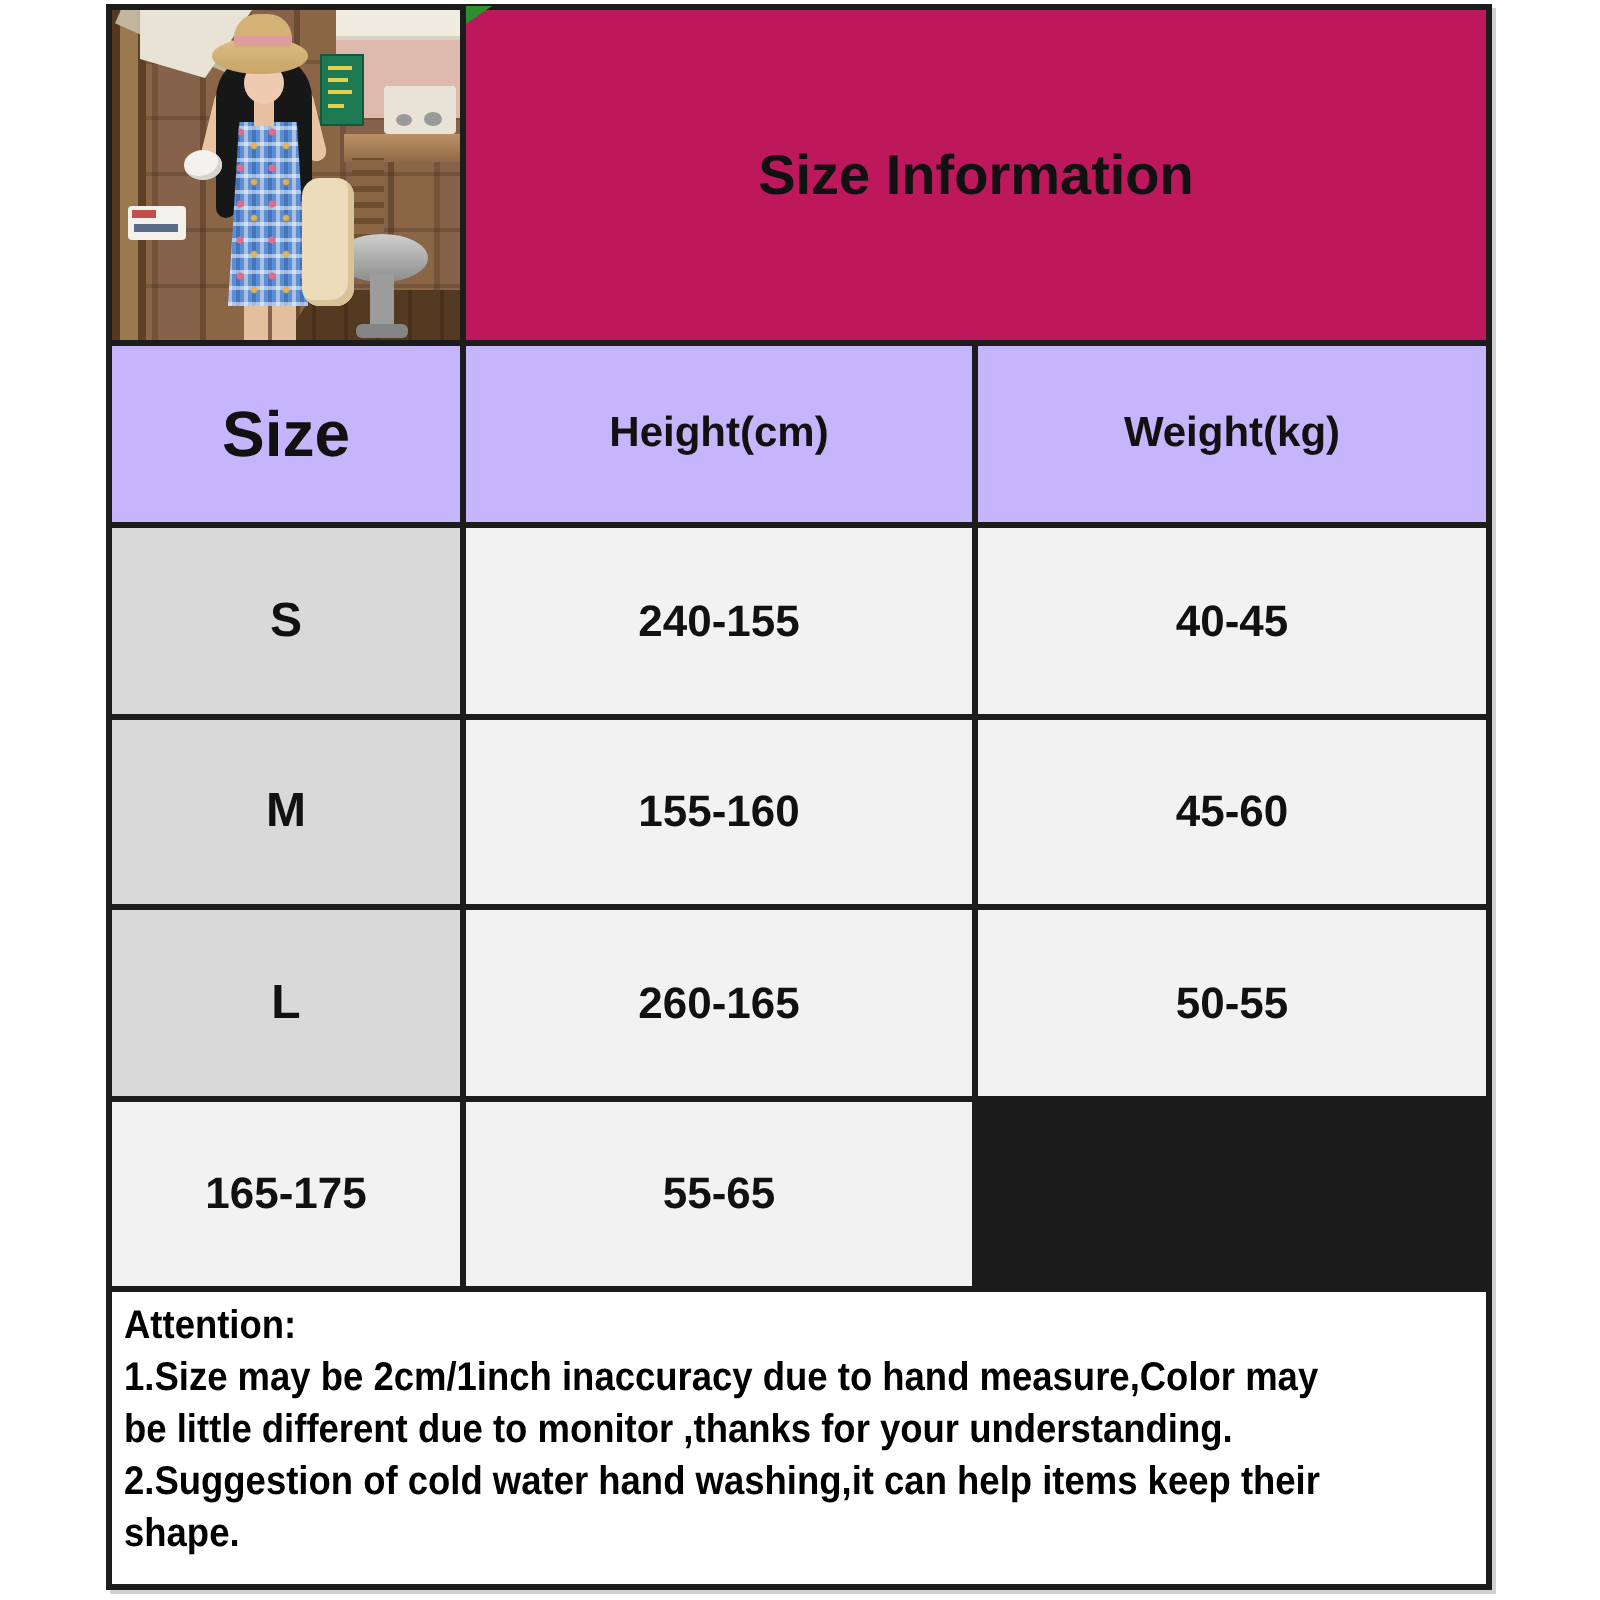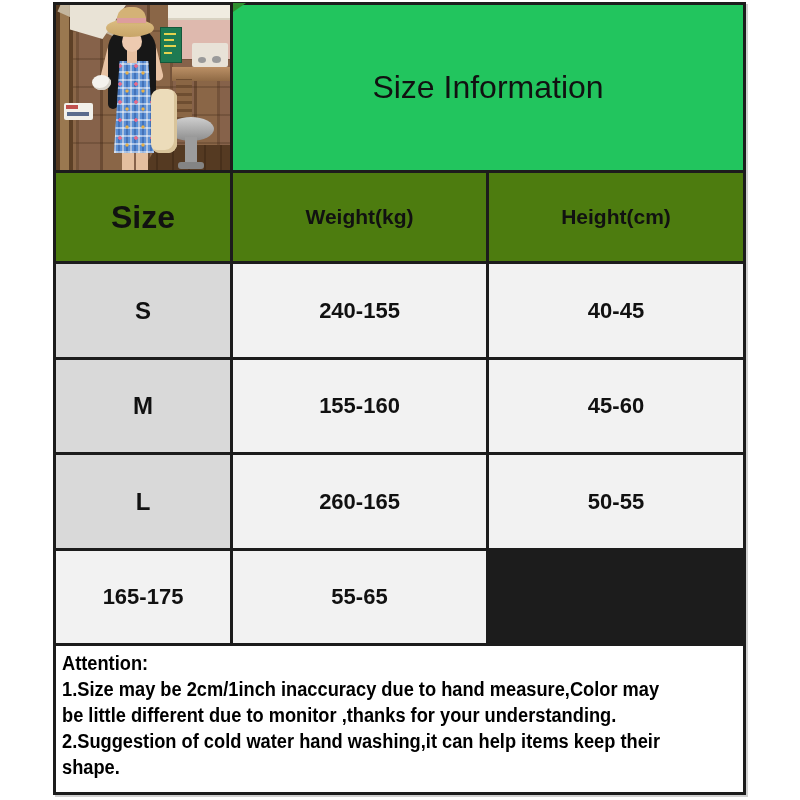--- a/index.html
+++ b/index.html
@@ -10,22 +10,22 @@
     width:687px;height:787px;
     border:3px solid #1c1c1c;
     background:#1c1c1c;
     display:grid;
     grid-template-columns:174px 253px 254px;
     grid-template-rows:165px 88px 93px 92px 93px 92px 146px;
     gap:3px;
     box-shadow:2px 2px 0 rgba(0,0,0,.18);
   }
   .cell{display:flex;align-items:center;justify-content:center;color:#111;font-weight:bold;}
-  .title-cell{grid-column:2/4;background:#22c55e;font-weight:normal;font-size:32px;}
-  .hdr{background:#4d7c0f;font-weight:bold;font-size:21px;}
+  .title-cell{grid-column:2/4;background:#be185d;font-weight:bold;font-size:28px;}
+  .hdr{background:#c4b5fd;font-weight:bold;font-size:21px;}
   .hdr-size{font-size:32px;}
   .rowlabel{background:#d9d9d9;font-weight:bold;font-size:24px;}
   .val{background:#f2f2f2;font-weight:bold;font-size:22px;}
   .note-cell{grid-column:1/4;background:#ffffff;align-items:flex-start;justify-content:flex-start;
     padding:4px 6px;overflow:hidden;}
   .note-scale{transform:scaleX(0.912);transform-origin:0 0;width:740px;
     font-size:20px;line-height:26px;color:#000;}
   .note-scale p{margin:0;}
   .corner-mark{position:absolute;left:177px;top:-2px;width:13px;height:9px;
     background:#2f8f2f;clip-path:polygon(0 0,100% 0,0 100%);z-index:6;}
@@ -144,22 +144,22 @@
     <div class="bag"></div>
     <div class="neck"></div>
     <div class="face"></div>
     <div class="hat-brim"></div>
     <div class="hat-crown"></div>
     <div class="hat-band"></div>
   </div>
   <div class="cell title-cell">Size Information</div>
 
   <div class="cell hdr hdr-size">Size</div>
+  <div class="cell hdr">Height(cm)</div>
   <div class="cell hdr">Weight(kg)</div>
-  <div class="cell hdr">Height(cm)</div>
 
   <div class="cell rowlabel">S</div>
   <div class="cell val">240-155</div>
   <div class="cell val">40-45</div>
 
   <div class="cell rowlabel">M</div>
   <div class="cell val">155-160</div>
   <div class="cell val">45-60</div>
 
   <div class="cell rowlabel">L</div>

